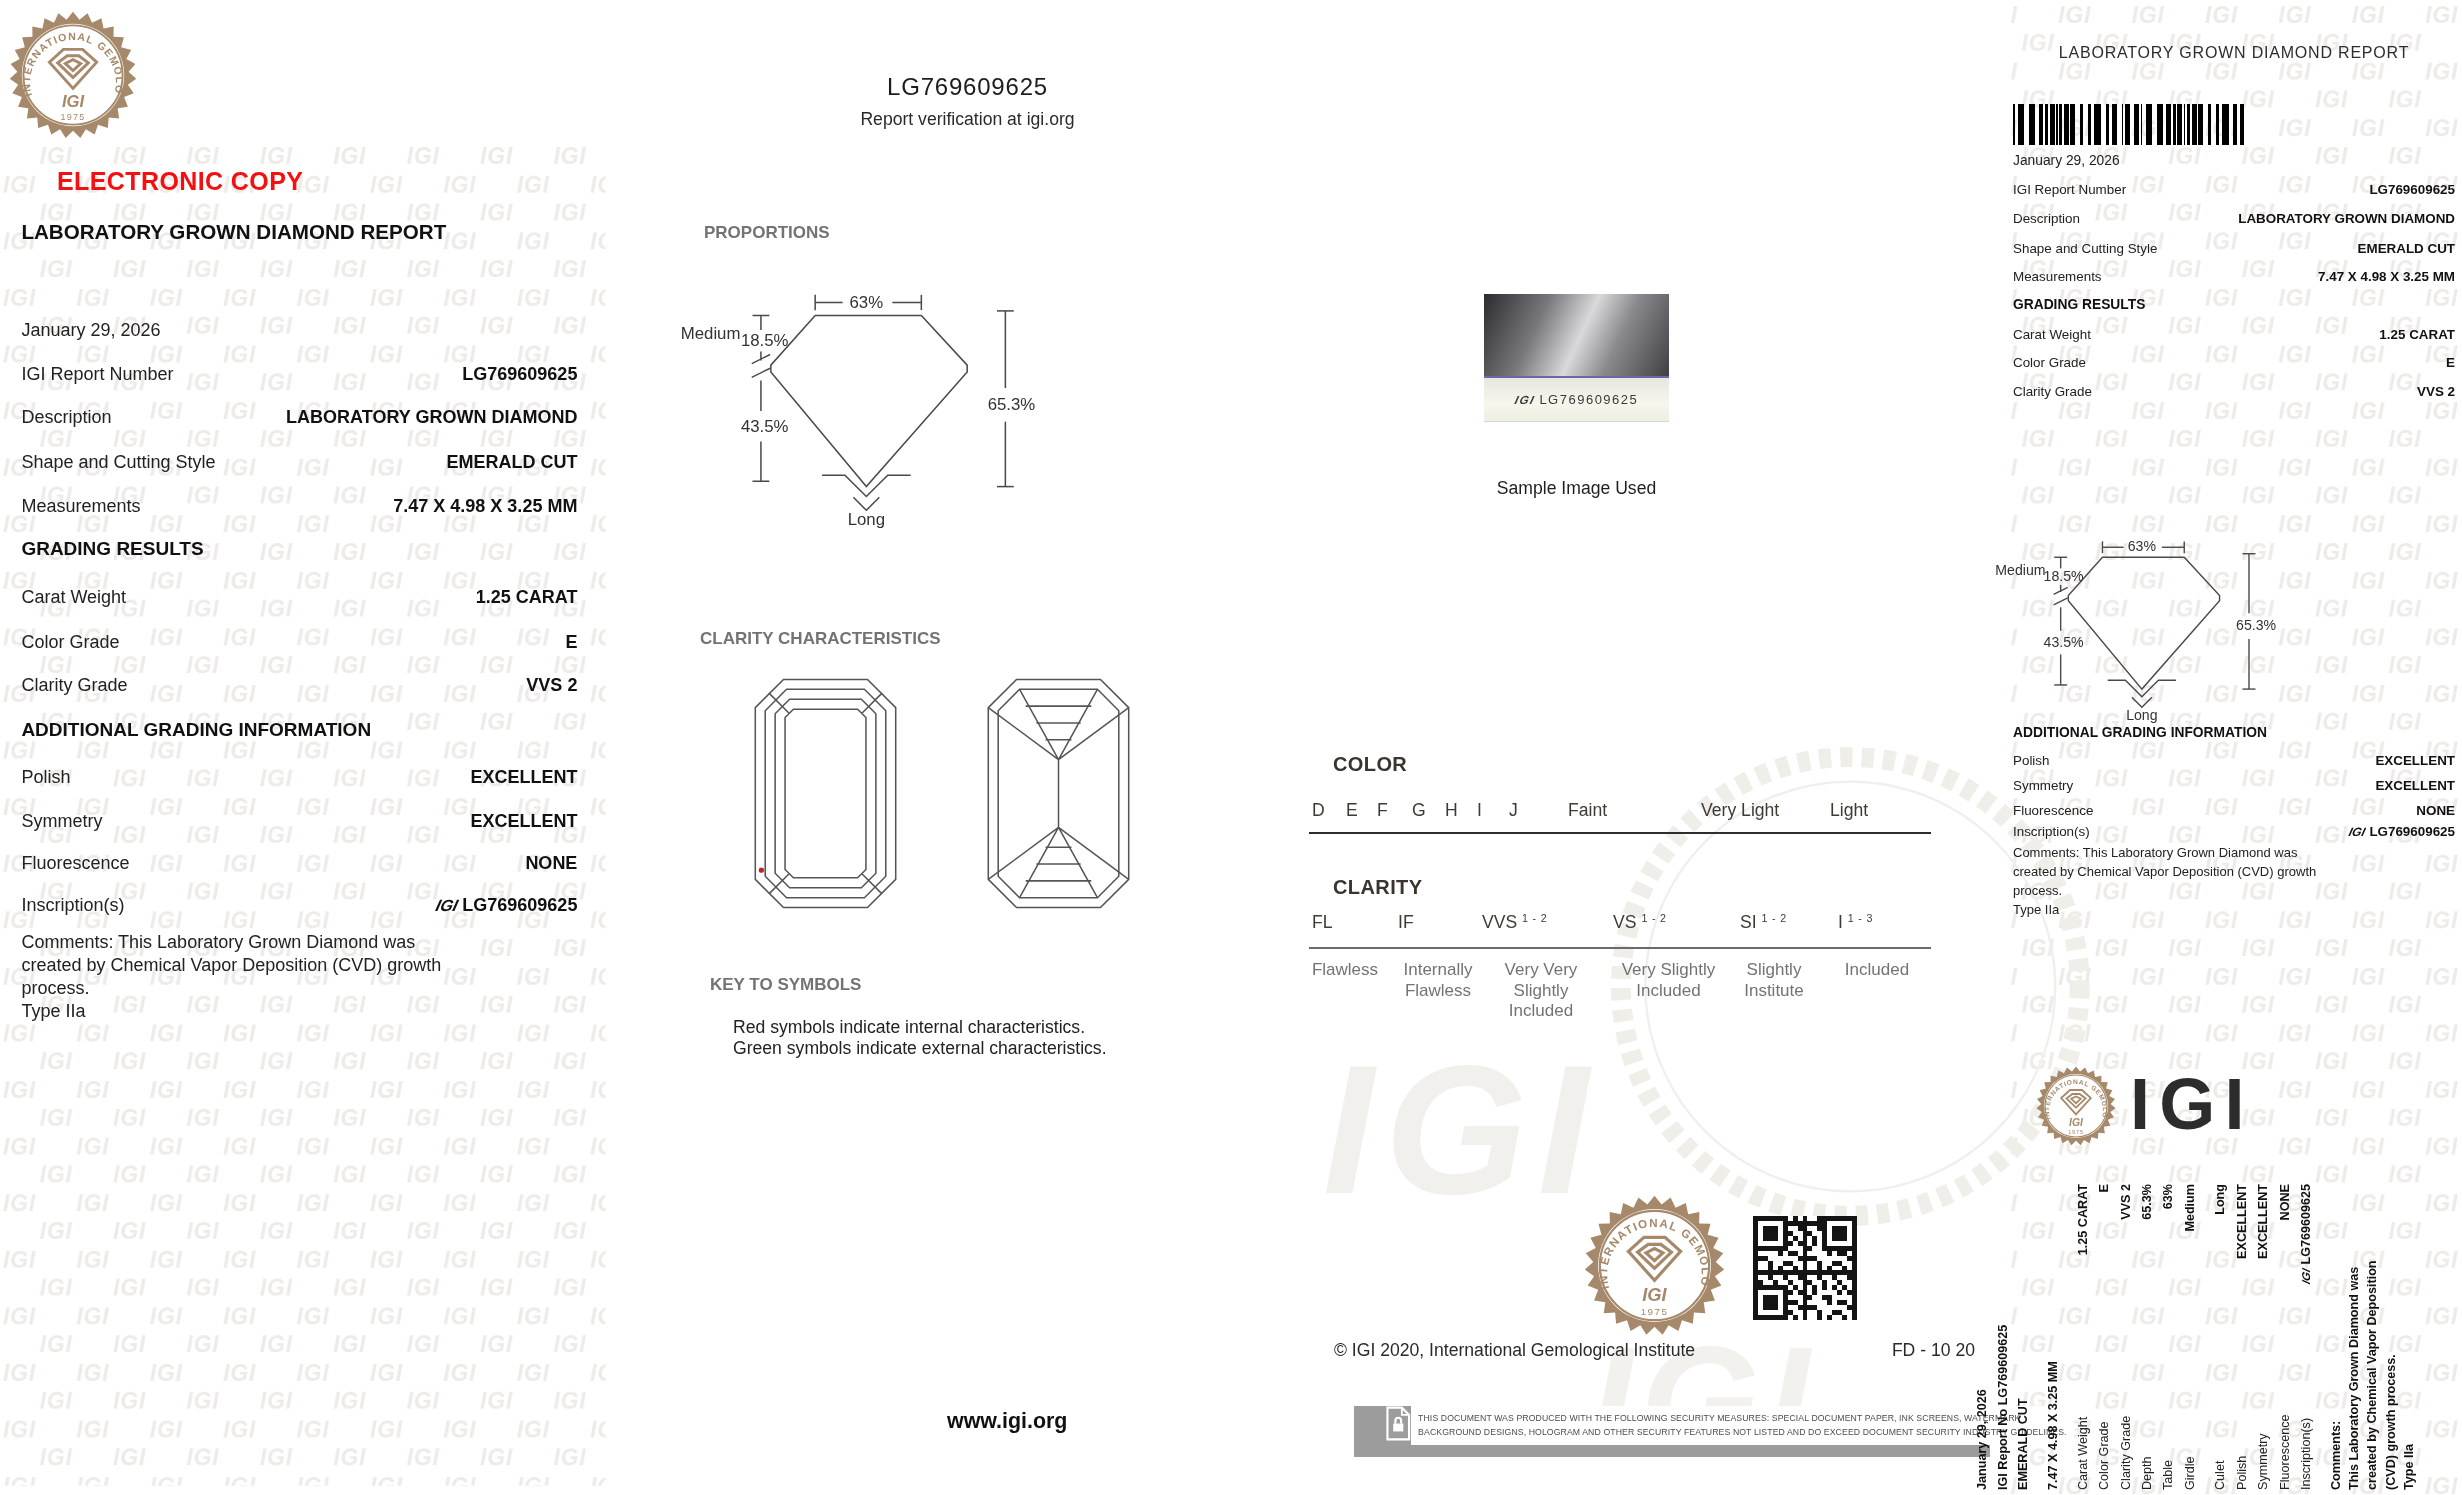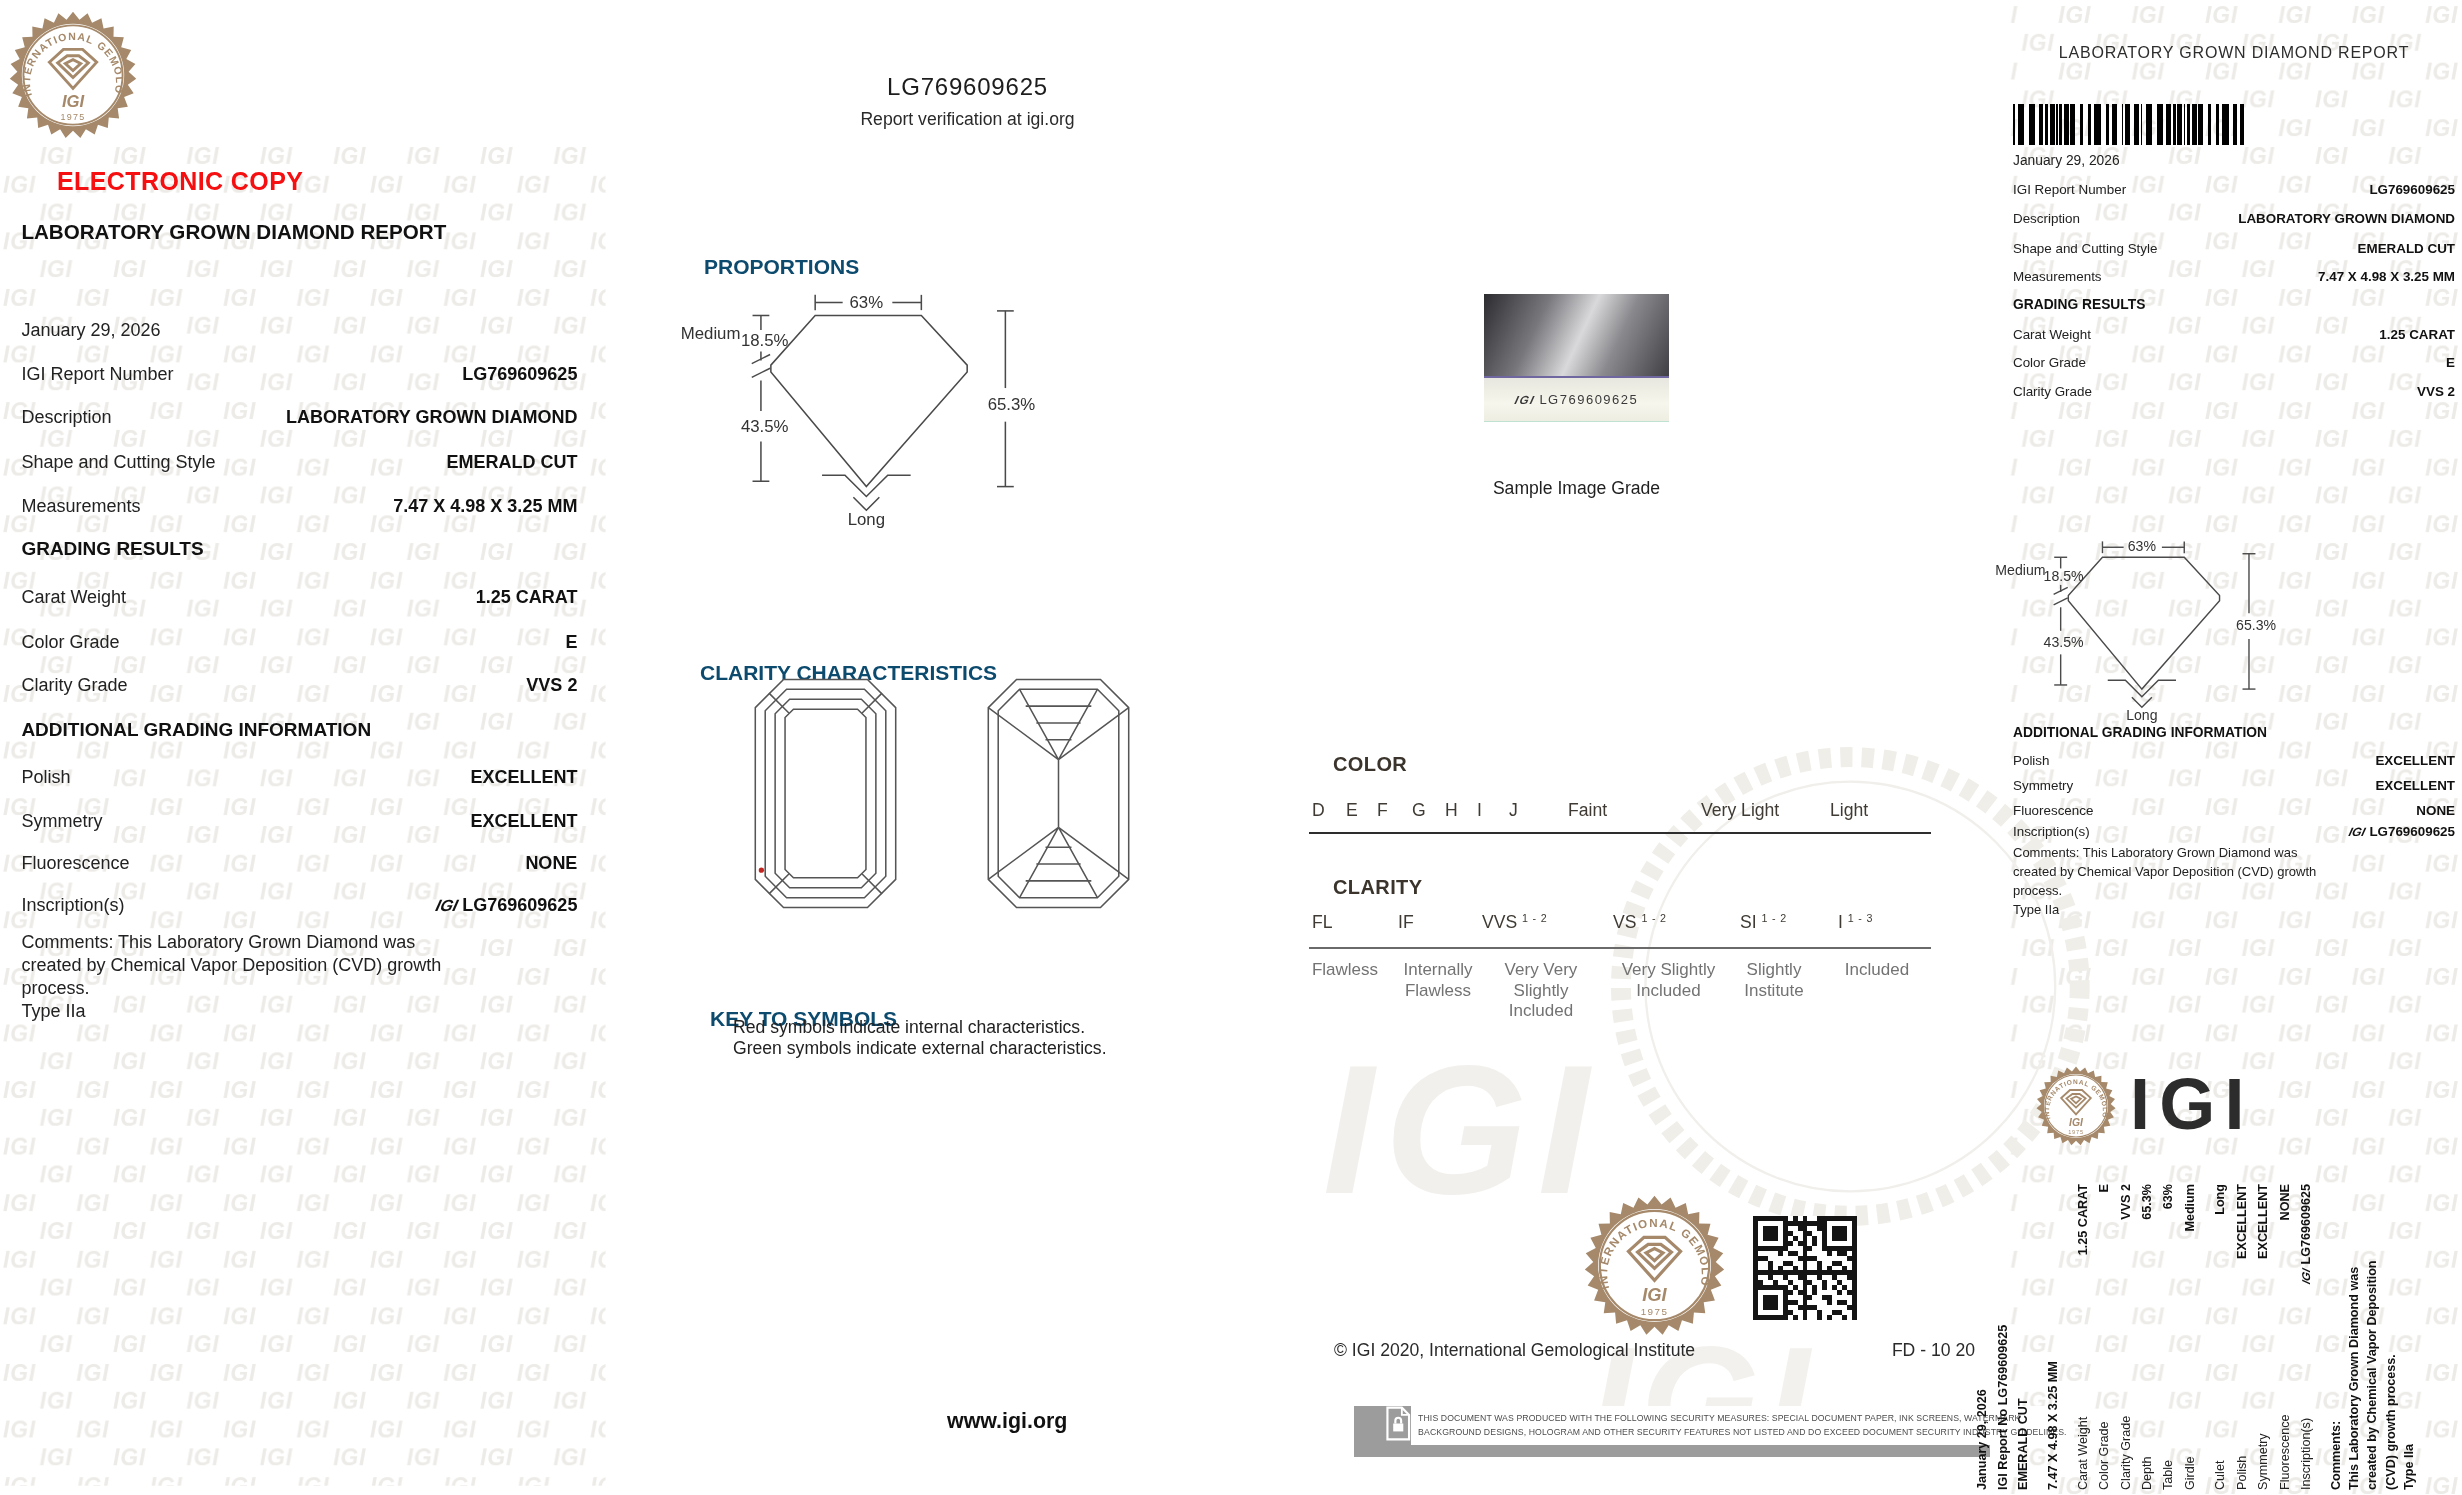--- a/index.html
+++ b/index.html
@@ -15,21 +15,21 @@
   .doc-title{left:21.4px;top:220px;font-size:20.6px;font-weight:bold;color:#111;}
   .row{position:absolute;left:21.4px;width:556px;display:flex;justify-content:space-between;align-items:baseline;font-size:18px;z-index:1;}
   .row .lbl{font-weight:normal;color:#222;}
   .row .val{font-weight:bold;color:#111;text-align:right;}
   .sec-head{position:absolute;left:21.4px;font-size:19px;font-weight:bold;color:#111;z-index:1;}
   .comments{left:21.4px;width:566px;font-size:18px;line-height:23px;color:#222;}
 
   
   .mid-title{left:738px;top:73px;width:459px;text-align:center;font-size:24px;letter-spacing:0.8px;color:#1d1d1d;}
   .mid-sub{left:738px;top:109px;width:459px;text-align:center;font-size:17.6px;color:#2a2a2a;}
-  .h-mid{position:absolute;font-size:21px;font-weight:bold;color:#0c4a6e;z-index:1;margin-top:32px;}
+  .h-mid{position:absolute;font-size:17px;font-weight:bold;color:#737373;z-index:1;}
   .key-line{position:absolute;left:733px;font-size:17.6px;color:#222;z-index:1;}
 
   .sample{left:1484px;top:294px;width:185px;height:174px;z-index:1;}
   .si-top{height:47%;background:linear-gradient(115deg,#2c2c30 0%,#77777c 30%,#d9d9db 52%,#8a8a8e 70%,#3f3f44 100%);}
   .si-band{height:25%;border-top:2.3px solid #6f68a0;background:linear-gradient(180deg,#e8e7df 0%,#f7f6ec 60%,#eeedE2 100%);
            display:flex;align-items:center;justify-content:center;}
   .si-band .insc{font-size:13px;letter-spacing:1.5px;color:#3a3a3a;white-space:nowrap;}
   .si-bottom{height:28%;background:linear-gradient(180deg,#90calc 0%,#9a9c9e 0%,#babcbe 45%,#cdcfd0 100%);border-top:1.5px solid #bfe2d2;}
   .sample-cap{left:1484px;top:478px;width:185px;text-align:center;font-size:17.6px;color:#1f1f1f;z-index:1;}
 
@@ -245,21 +245,21 @@
   <div class="key-line" style="top:1017px">Red symbols indicate internal characteristics.</div>
   <div class="key-line" style="top:1038px">Green symbols indicate external characteristics.</div>
 
   <div class="abs sample">
     <div class="si-top"></div>
     <div class="si-band">
       <span class="insc"><span class="igi-glyph">IGI</span><span>LG769609625</span></span>
     </div>
     <div class="si-bottom"></div>
   </div>
-  <div class="abs z sample-cap">Sample Image Grade</div>
+  <div class="abs z sample-cap">Sample Image Used</div>
 
   <div class="scale-head" style="left:1309px;top:753px">COLOR</div>
   <div class="scale-item" style="left:1312px;top:800px">D</div>
   <div class="scale-item" style="left:1346px;top:800px">E</div>
   <div class="scale-item" style="left:1377px;top:800px">F</div>
   <div class="scale-item" style="left:1412px;top:800px">G</div>
   <div class="scale-item" style="left:1445px;top:800px">H</div>
   <div class="scale-item" style="left:1477px;top:800px">I</div>
   <div class="scale-item" style="left:1509px;top:800px">J</div>
   <div class="scale-item" style="left:1568px;top:800px">Faint</div>

